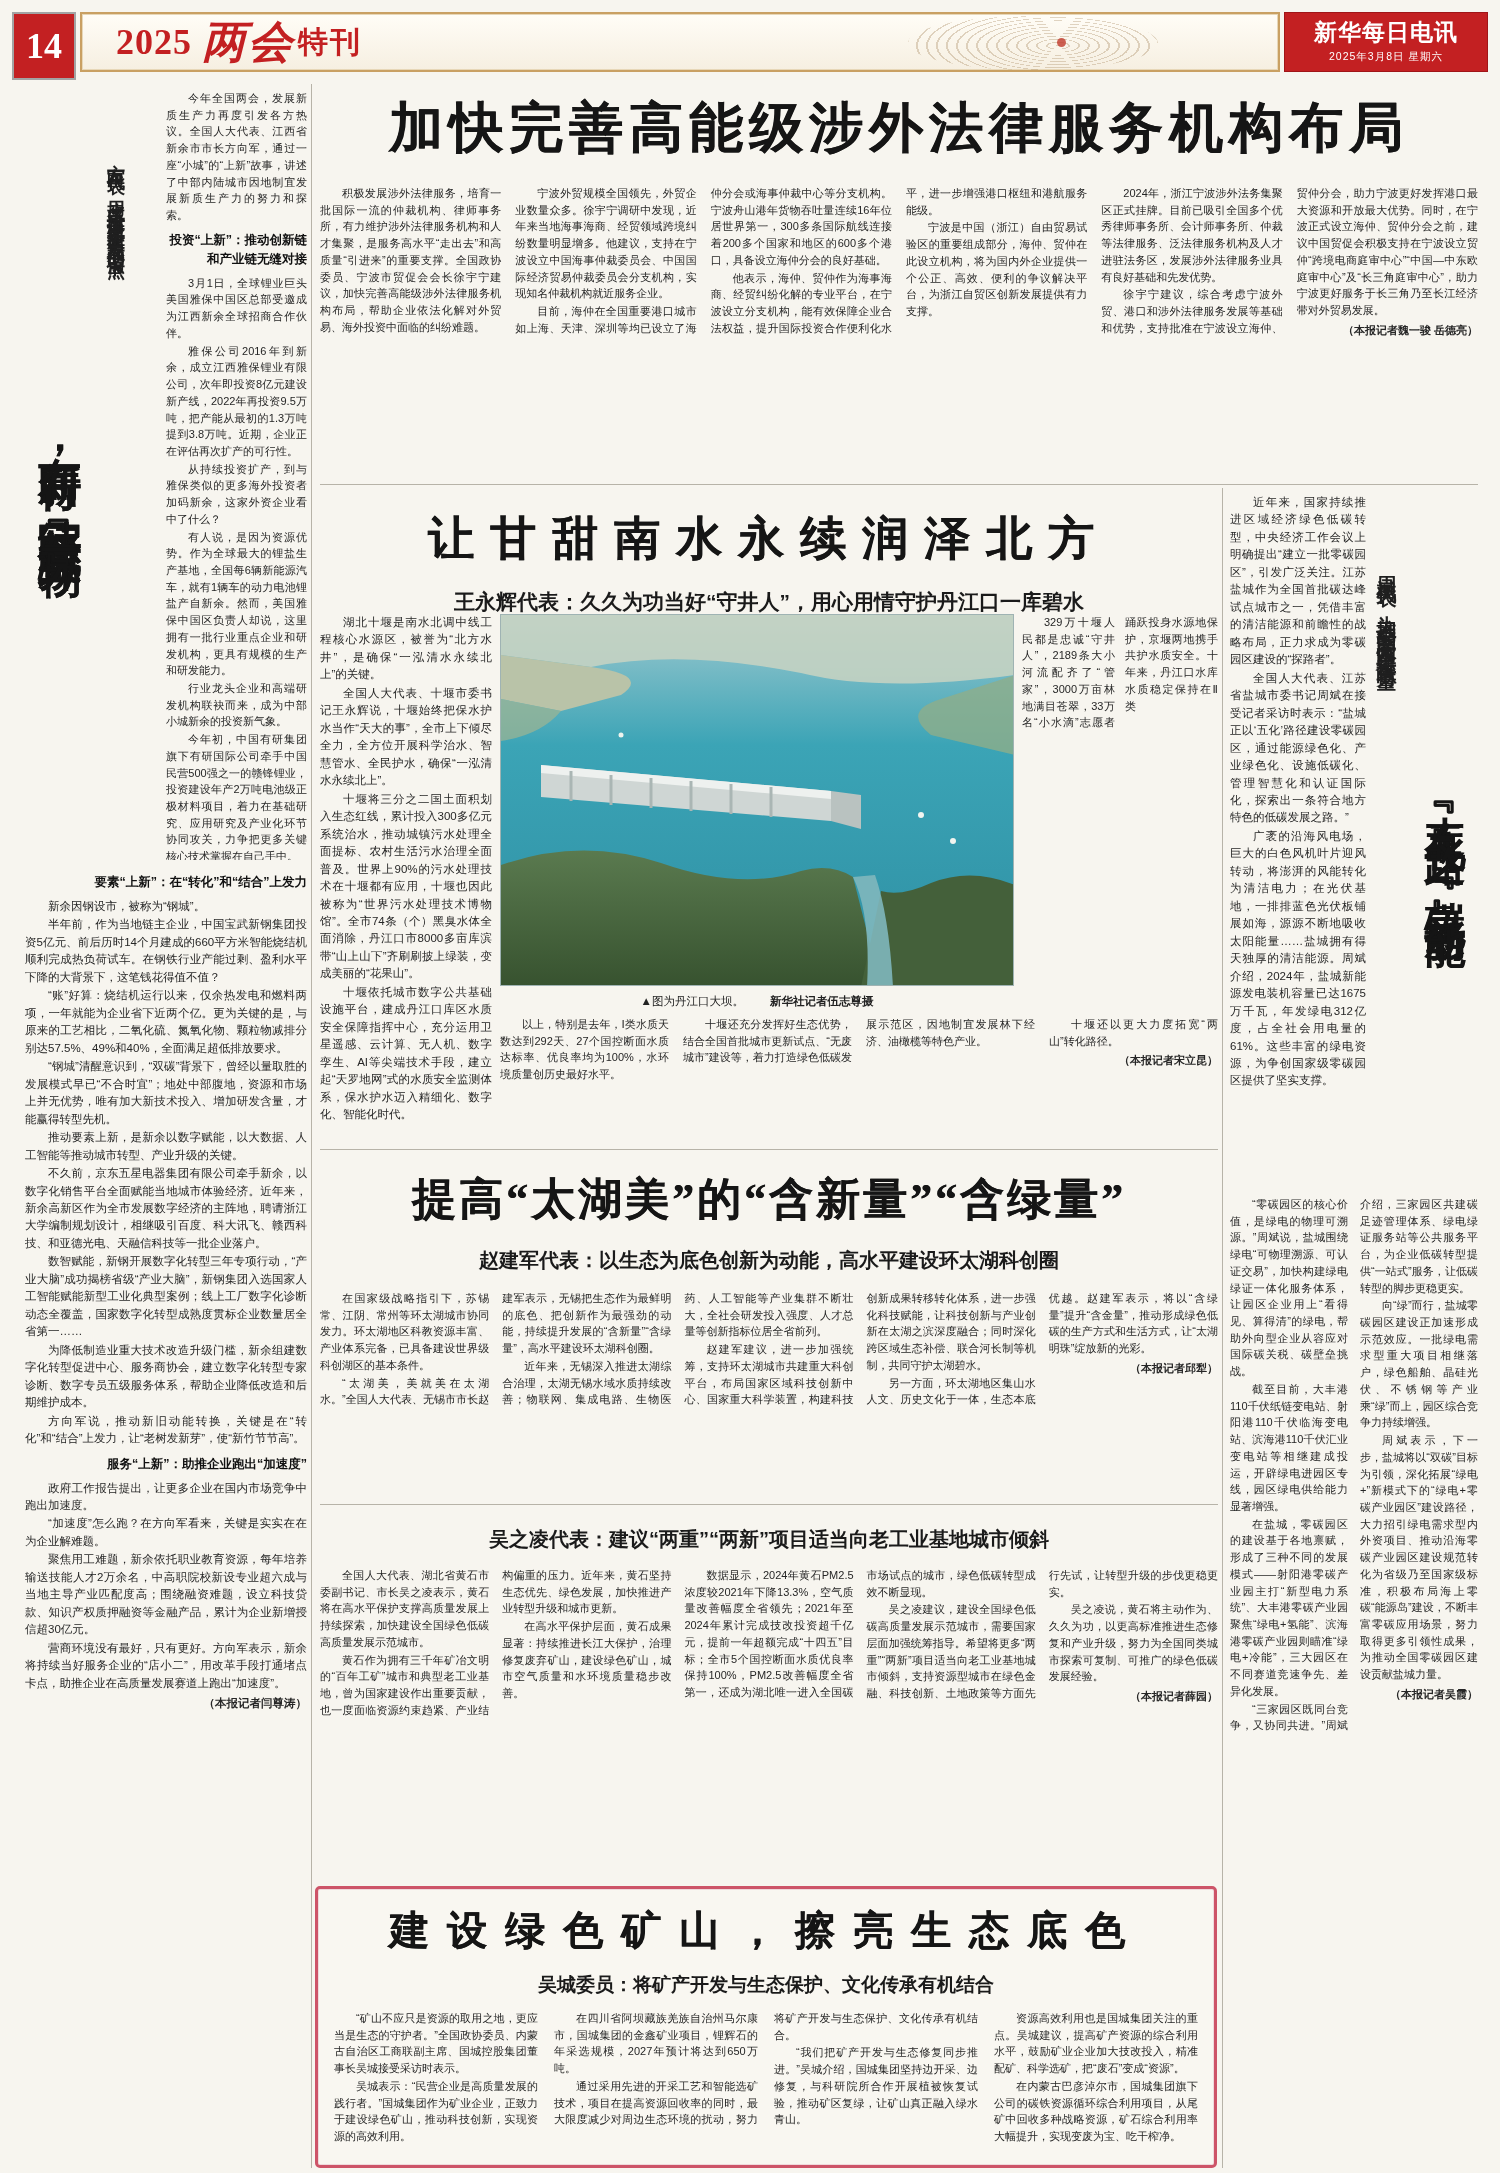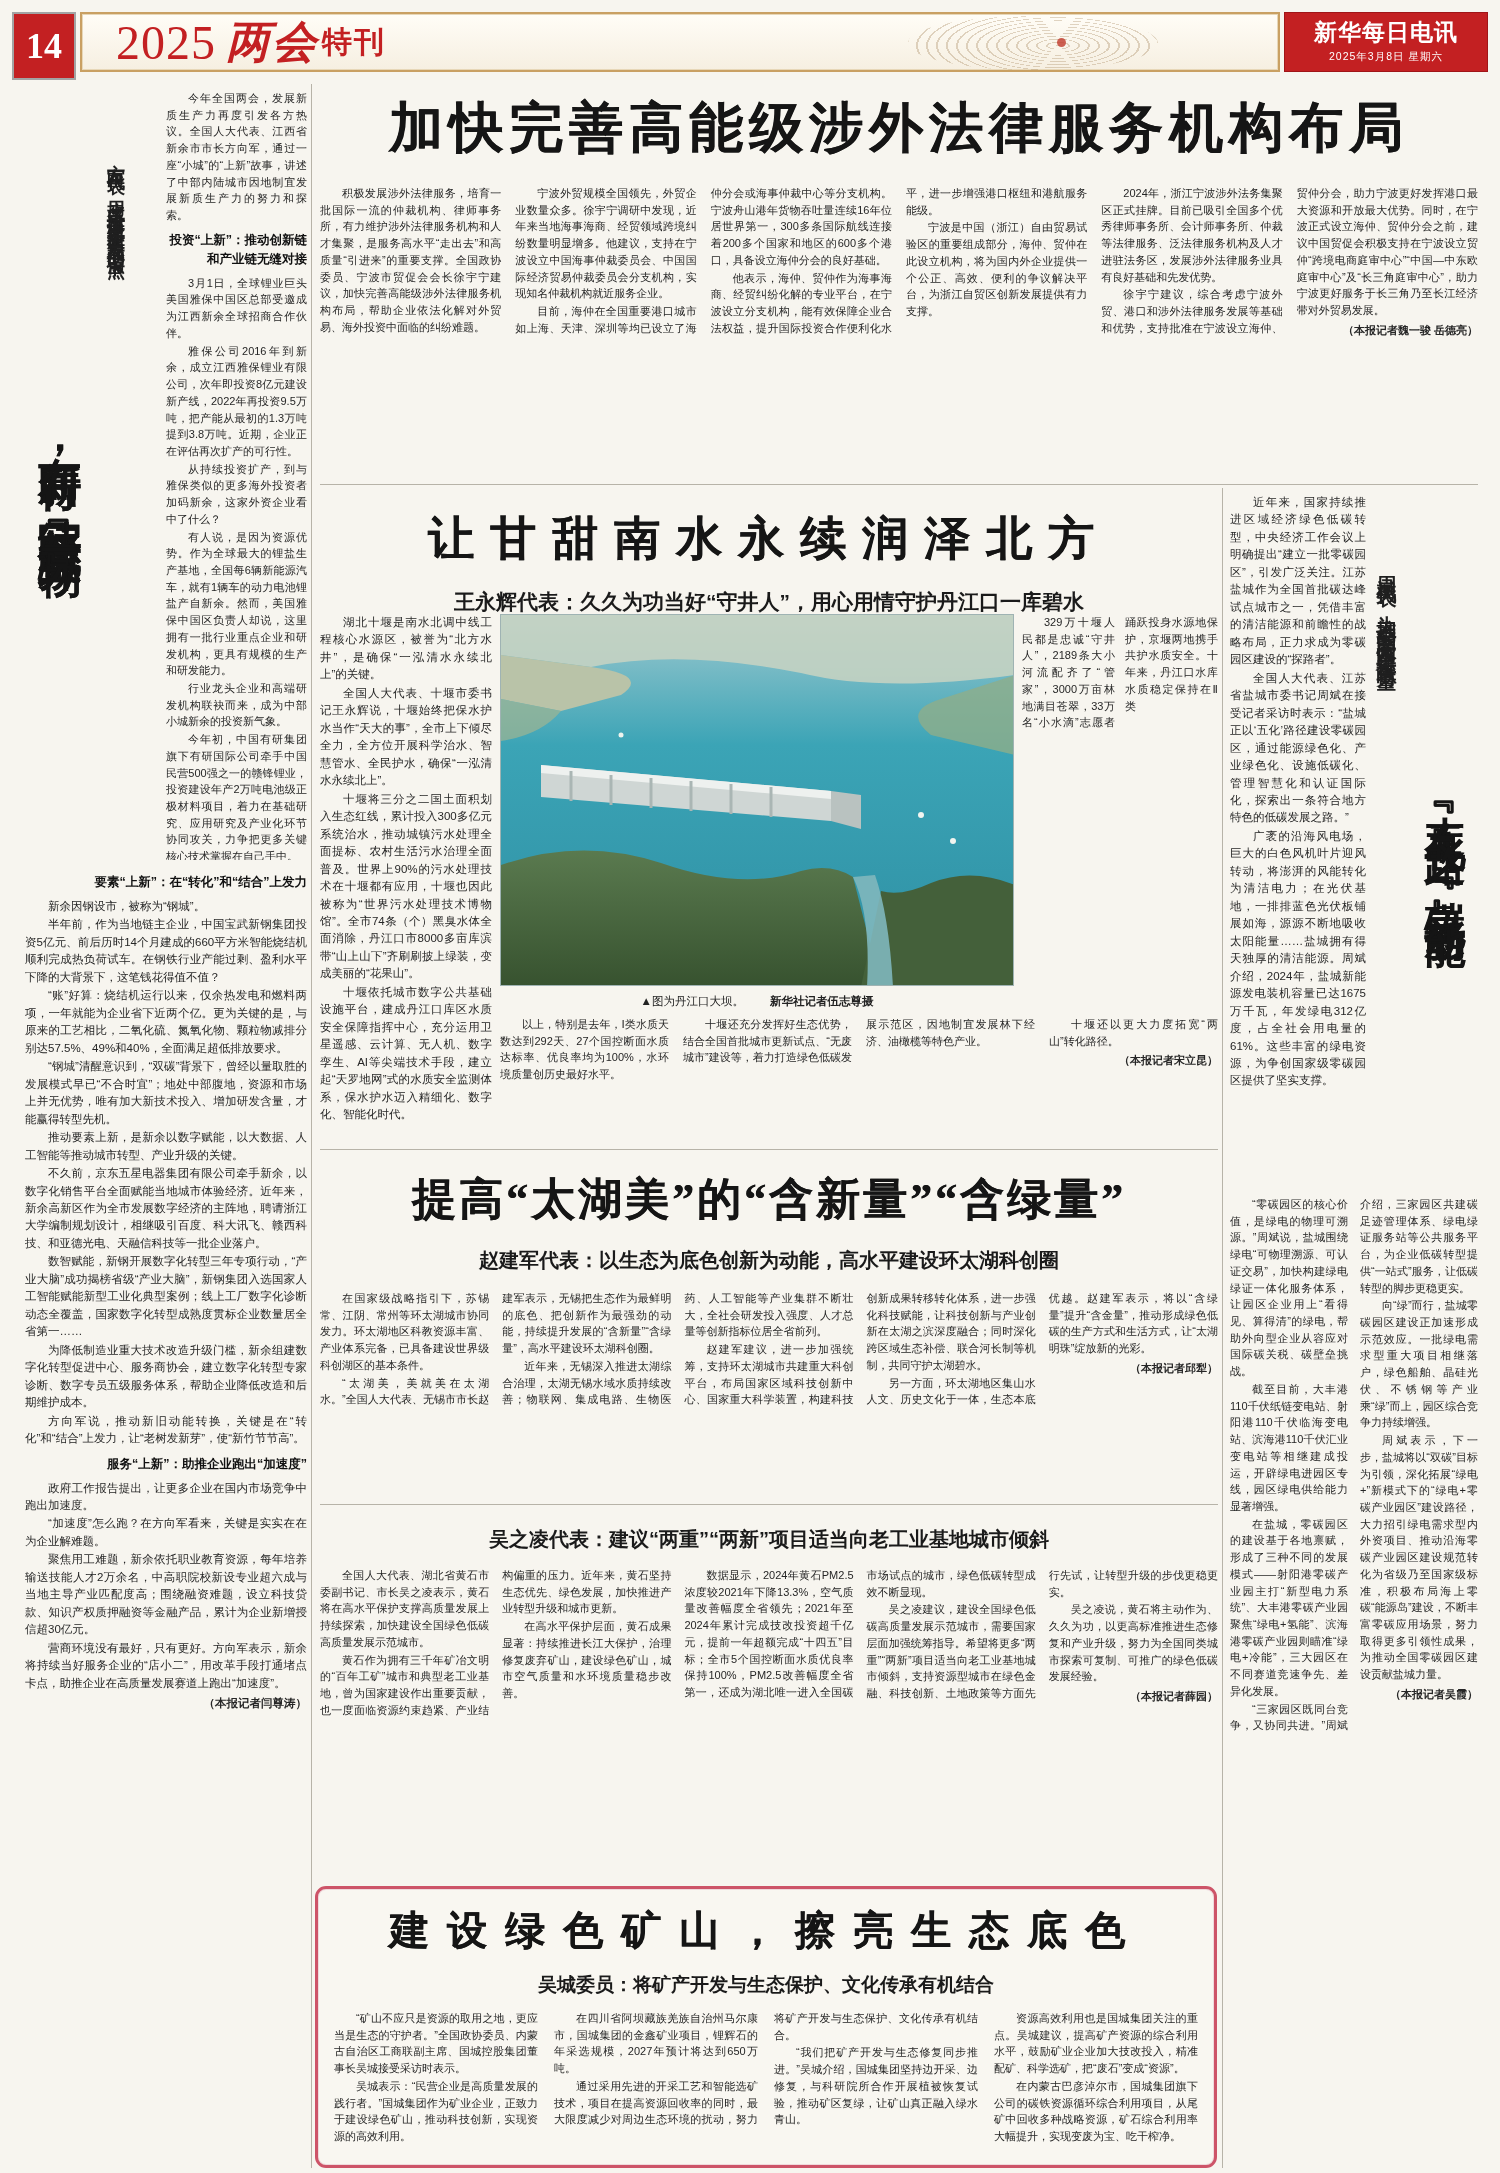--- a/index.html
+++ b/index.html
@@ -18,35 +18,35 @@
   .hrule{position:absolute;height:1px;background:#b7b3a8}
   .vrule{position:absolute;width:1px;background:#b7b3a8}
   
   .header{position:absolute;left:12px;top:12px;width:1476px;height:60px;display:flex}
   .pagenum{width:64px;height:68px;background:#c32022;border:2px solid #a3a3a3;color:#fff;
            font-family:"Liberation Serif",serif;font-weight:700;font-size:36px;
            display:flex;align-items:center;justify-content:center}
   .banner{flex:1;border:2px solid #c9a063;box-shadow:inset 0 0 0 1px #e7d7b8;margin-left:4px;
           background:linear-gradient(#fffdf7,#f6efe1);position:relative;display:flex;align-items:center;
           padding-left:34px;overflow:hidden}
-  .banner .yr{color:#c32022;font-size:48px;font-weight:400;font-family:"Liberation Serif",serif;letter-spacing:1px}
+  .banner .yr{color:#c32022;font-size:36px;font-weight:700;font-family:"Liberation Serif",serif;letter-spacing:1px}
   .banner .callig{color:#c32022;font-size:44px;font-weight:900;font-family:"Liberation Serif",serif;
                   font-style:italic;margin:0 4px 0 10px;letter-spacing:2px}
   .banner .suffix{color:#c32022;font-size:30px;font-weight:900;letter-spacing:2px}
   .ripple{position:absolute;right:120px;top:2px;width:250px;height:54px;border-radius:50%;opacity:.55;
           background:repeating-radial-gradient(ellipse 130px 40px at 60% 55%,
             rgba(176,148,110,.7) 0 2px, rgba(0,0,0,0) 2px 10px)}
   .ripple-dot{position:absolute;right:212px;top:24px;width:9px;height:9px;border-radius:50%;background:#c0392b;opacity:.8}
   .masthead{width:204px;height:60px;background:#c32022;margin-left:4px;color:#fff;text-align:center;
             display:flex;flex-direction:column;justify-content:center;border:1px solid #a01518}
   .masthead .logo{font-family:"Liberation Serif",serif;font-weight:900;font-size:23px;letter-spacing:1px;line-height:1.1}
   .masthead .dateline{font-size:10.5px;margin-top:4px;letter-spacing:1px}
   
   .redbox{position:absolute;left:315px;top:1886px;width:902px;height:282px;border:3px solid #cd5468;
-          border-radius:11px;background:#f9f7f1;box-shadow:inset 0 0 0 1px #efd9dc}
+          border-radius:5px;background:#f9f7f1;box-shadow:inset 0 0 0 1px #efd9dc}
   
   .photo{position:absolute;border:1px solid #9fb3b3;overflow:hidden}
   .caption{font-size:11.5px;color:#222;display:flex;justify-content:center;gap:26px}
   .caption .capb{font-weight:700}
 </style>
 </head>
 <body>
 
 <div class="header">
   <div class="pagenum">14</div>

